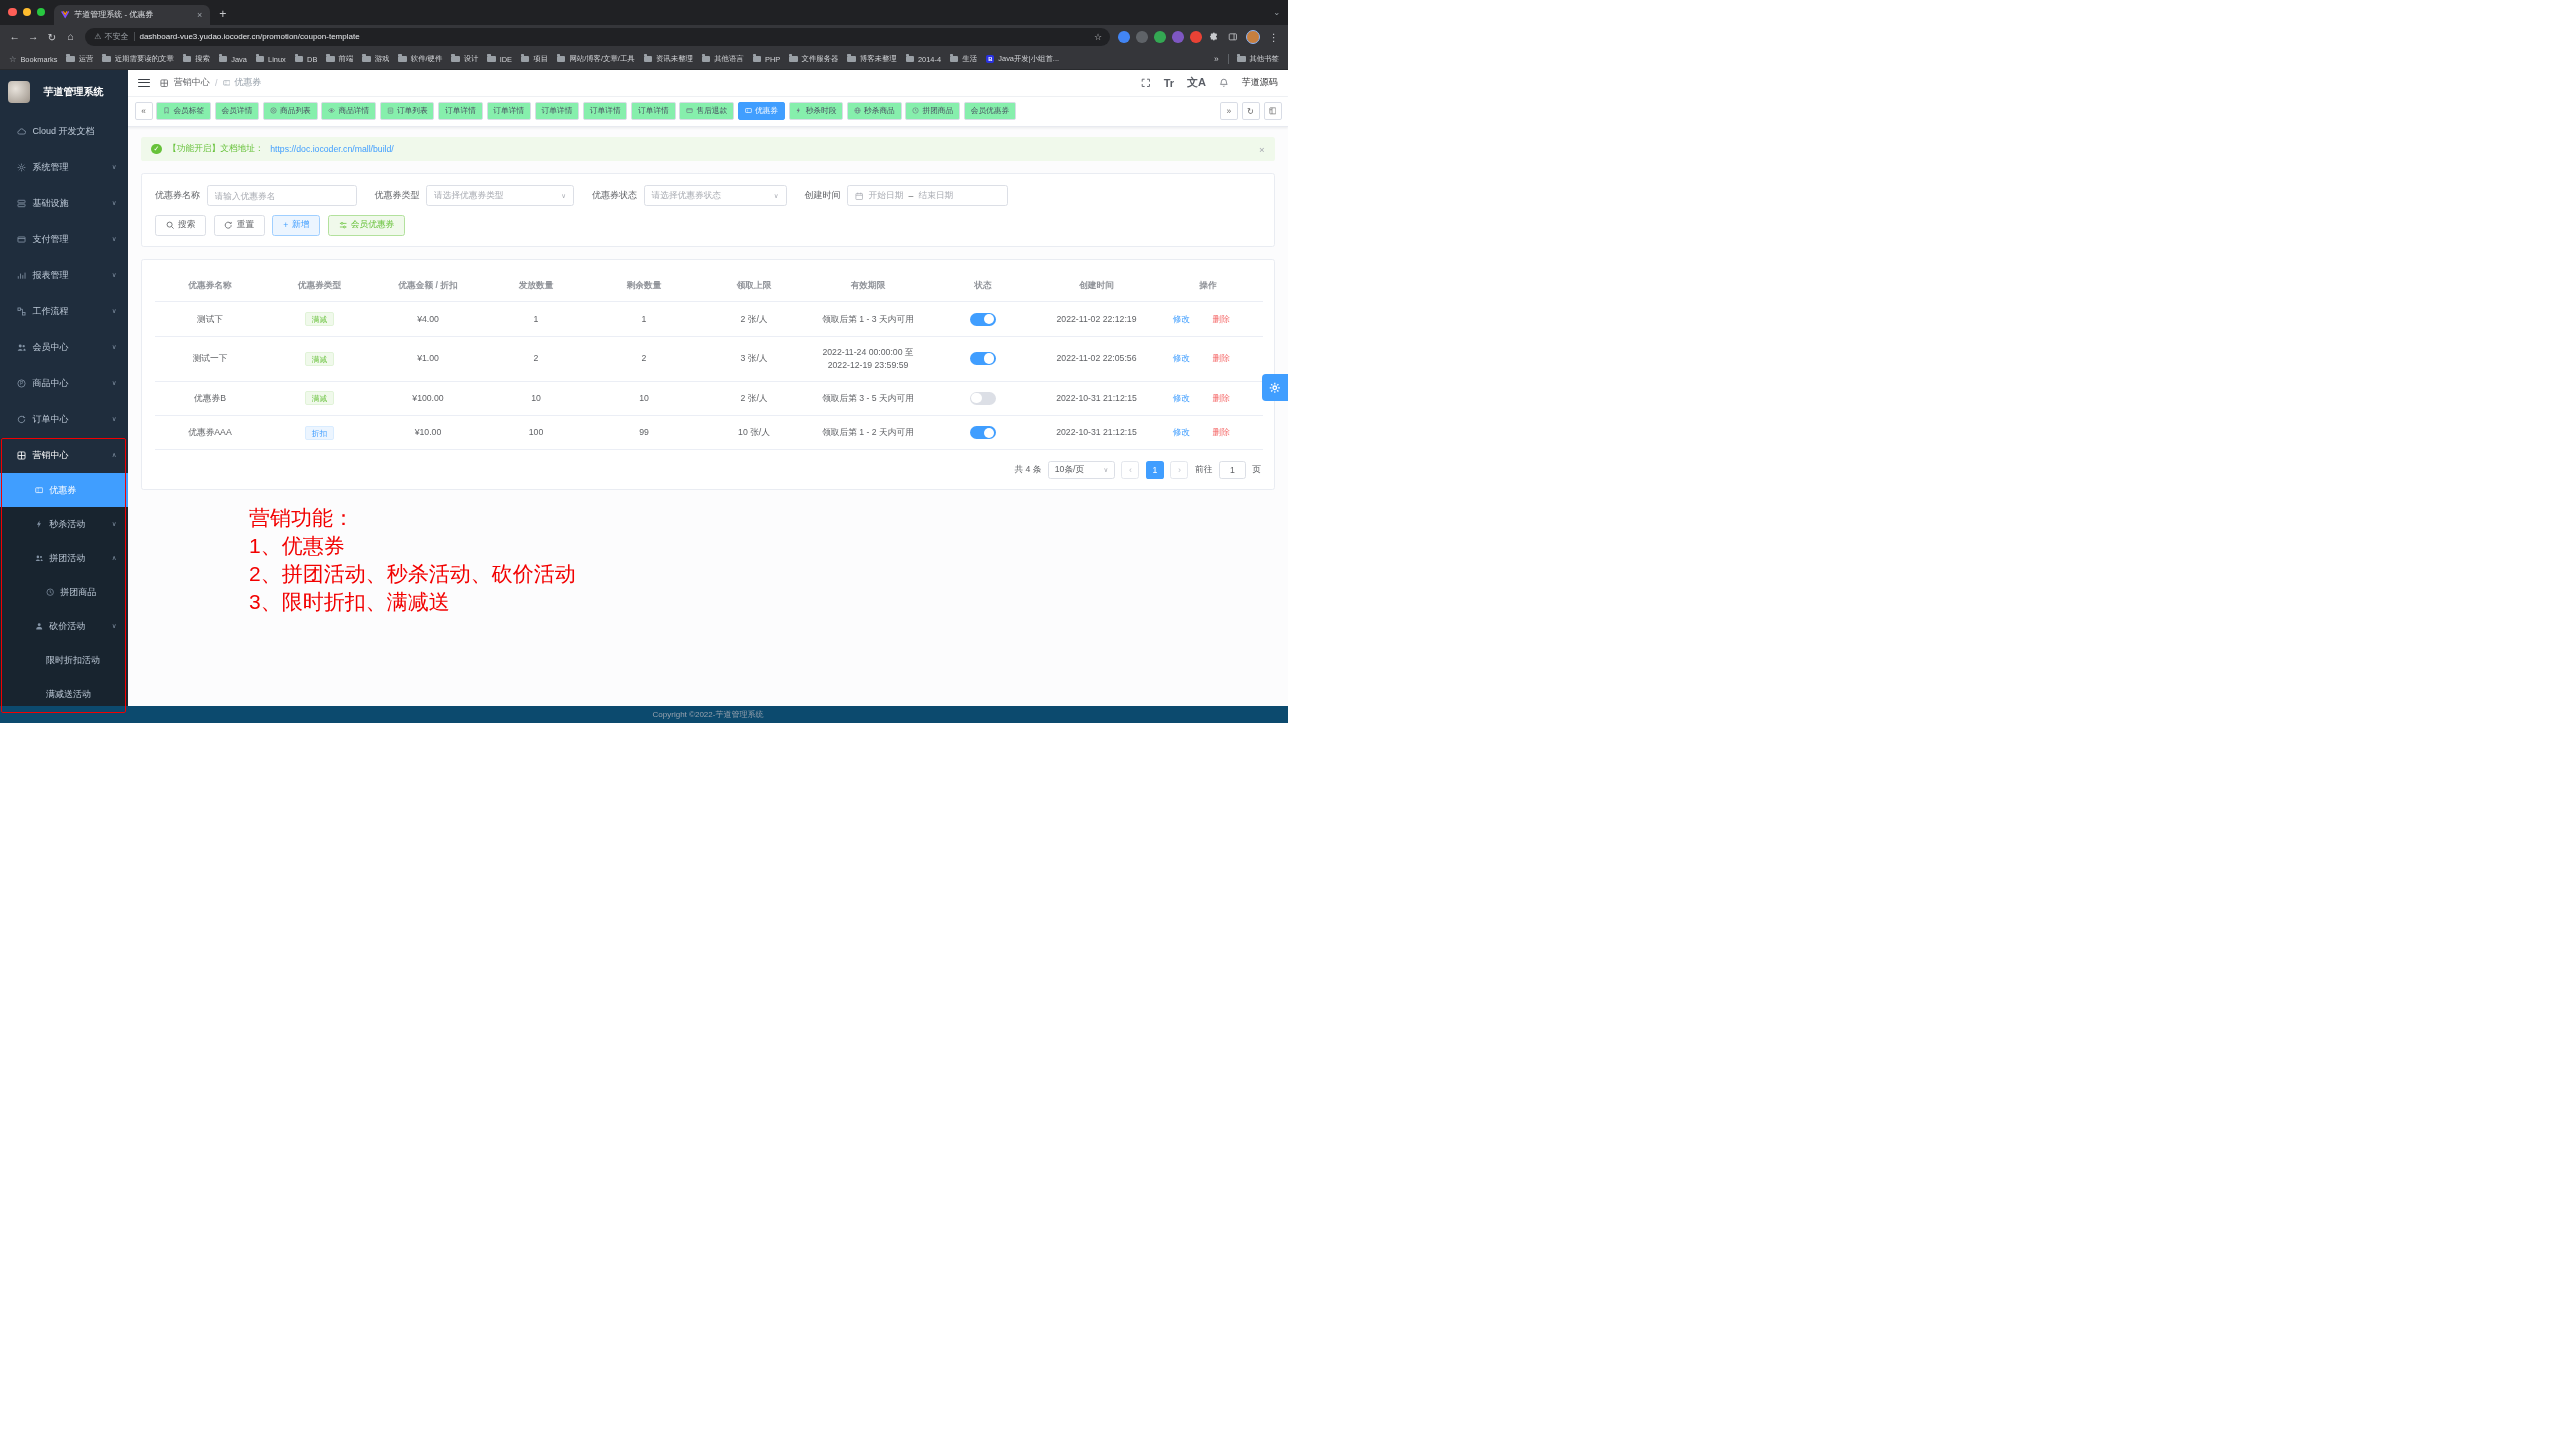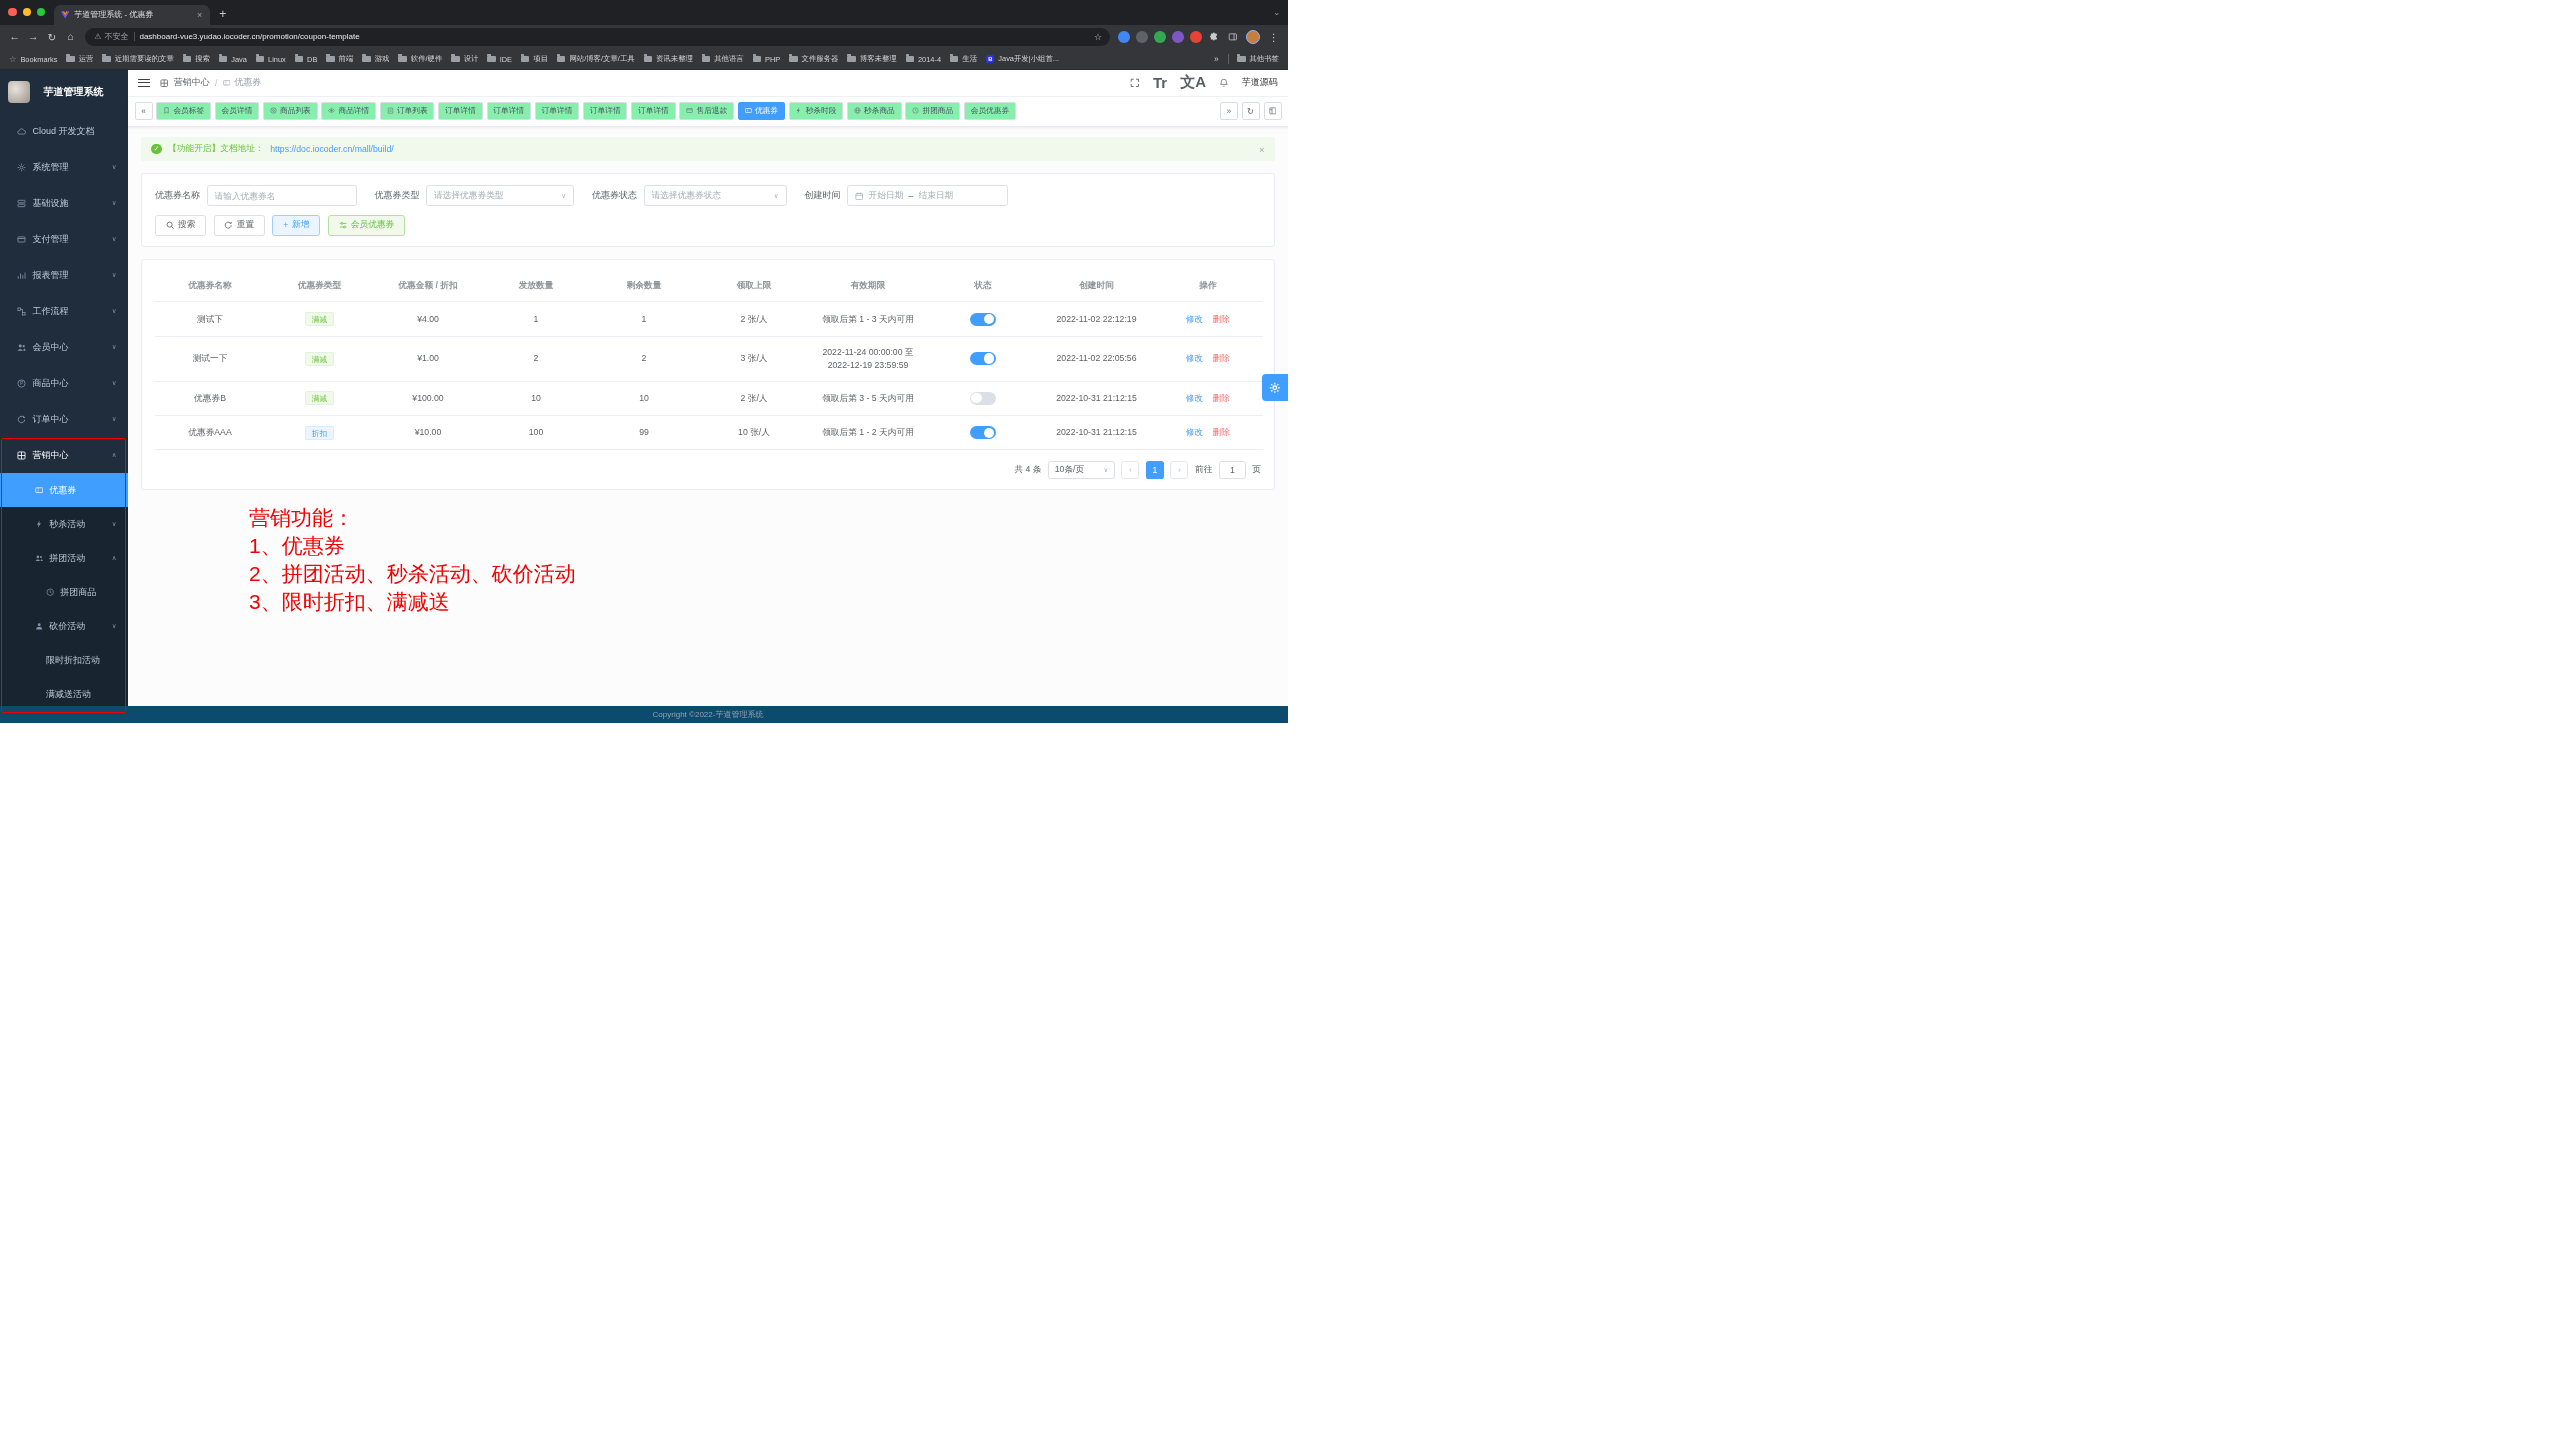--- a/index.html
+++ b/index.html
@@ -61,21 +61,21 @@
   .main { flex:1; display:flex; flex-direction:column; background:#fcfcfd; min-width:0; }
 
   .navbar { height:26.5px; background:#fff; display:flex; align-items:center; padding:0 10.3px; gap:10.3px; border-bottom:0.6px solid #f0f2f5; }
   .hamburger { width:11.6px; display:flex; flex-direction:column; gap:2.3px; cursor:pointer; }
   .hamburger i { height:1.3px; background:#3a3f45; border-radius:0.6px; }
   .breadcrumb { display:flex; align-items:center; gap:5.2px; font-size:9px; color:#606266; }
   .breadcrumb .crumb-ic { color:#606266; display:flex; }
   .breadcrumb .sep { color:#c0c4cc; }
   .breadcrumb .current { color:#97a0aa; display:flex; align-items:center; gap:3.9px; }
   .nav-right { margin-left:auto; display:flex; align-items:center; gap:13px; color:#5a5e66; }
-  .nav-txt-ic { font-size:15px; font-weight:bold; }
+  .nav-txt-ic { font-size:11px; font-weight:bold; }
   .nav-user { font-size:9px; color:#303133; }
 
   .tagsview { height:30px; background:#fff; display:flex; align-items:center; gap:3.9px; padding:0 6.5px; border-bottom:0.6px solid #e8eaf0; box-shadow:0 0.6px 2.6px rgba(0,21,41,.08); position:relative; z-index:2; }
   .tag-btn { width:18px; height:18px; border:0.6px solid #d8dce5; border-radius:1.9px; display:flex; align-items:center; justify-content:center; color:#666; font-size:8.4px; background:#fff; flex-shrink:0; }
   .chip { height:17.4px; display:flex; align-items:center; gap:3.2px; padding:0 5.8px; border:0.6px solid #d8dce5; background:#86efac; color:#495060; font-size:7.7px; border-radius:1.9px; white-space:nowrap; cursor:pointer; }
   .chip .ci { display:flex; color:#6b7280; }
   .chip.active { background:#409eff; border-color:#409eff; color:#fff; }
   .chip.active .ci { color:#fff; }
   .tags-right { margin-left:auto; display:flex; gap:3.9px; }
 
@@ -112,21 +112,21 @@
   th { color:#909399; font-weight:600; padding:9.7px 2.6px; border-bottom:0.6px solid #ebeef5; text-align:center; }
   td { padding:9.7px 2.6px; border-bottom:0.6px solid #ebeef5; text-align:center; line-height:12.3px; }
   .tag { display:inline-block; height:14px; line-height:13px; padding:0 5.8px; font-size:7.7px; border-radius:1.9px; border:0.6px solid transparent; }
   .tag.success { color:#67c23a; background:#f0f9eb; border-color:#e1f3d8; }
   .tag.primary { color:#409eff; background:#ecf5ff; border-color:#d9ecff; }
   .toggle { width:26px; height:13px; border-radius:6.5px; background:#dcdfe6; position:relative; display:inline-block; vertical-align:middle; cursor:pointer; }
   .toggle::after { content:""; position:absolute; width:10.3px; height:10.3px; border-radius:50%; background:#fff; top:1.3px; left:1.3px; }
   .toggle.on { background:#409eff; }
   .toggle.on::after { left:14px; }
   .lnk-edit { color:#409eff; margin:0 4.5px; cursor:pointer; }
-  .lnk-del { color:#f56c6c; margin:0 5px; cursor:pointer;text-align:center; }
+  .lnk-del { color:#f56c6c; margin:0 18px; cursor:pointer;text-align:center; }
 
   .pager { display:flex; justify-content:flex-end; align-items:center; gap:6.5px; margin-top:10.3px; font-size:8.7px; color:#606266; }
   .psel { width:67px; height:18px; border:0.6px solid #dcdfe6; border-radius:2.6px; display:flex; align-items:center; justify-content:space-between; padding:0 5.8px; color:#606266; cursor:pointer; }
   .psel .chev { color:#a8abb2; font-size:6.5px; }
   .pbtn { width:18px; height:18px; border:0.6px solid #e4e7ed; border-radius:2.6px; background:#fff; color:#c0c4cc; display:flex; align-items:center; justify-content:center; font-size:9px; cursor:pointer; }
   .pnum { width:18px; height:18px; border-radius:2.6px; background:#409eff; color:#fff; display:flex; align-items:center; justify-content:center; cursor:pointer; }
   .goto-input { width:27px; height:18px; border:0.6px solid #dcdfe6; border-radius:2.6px; text-align:center; font-size:8.7px; color:#606266; outline:none; }
 
   .annotation { margin:14px 0 0 108px; color:#f20000; font-size:21px; line-height:1.34; }
 

